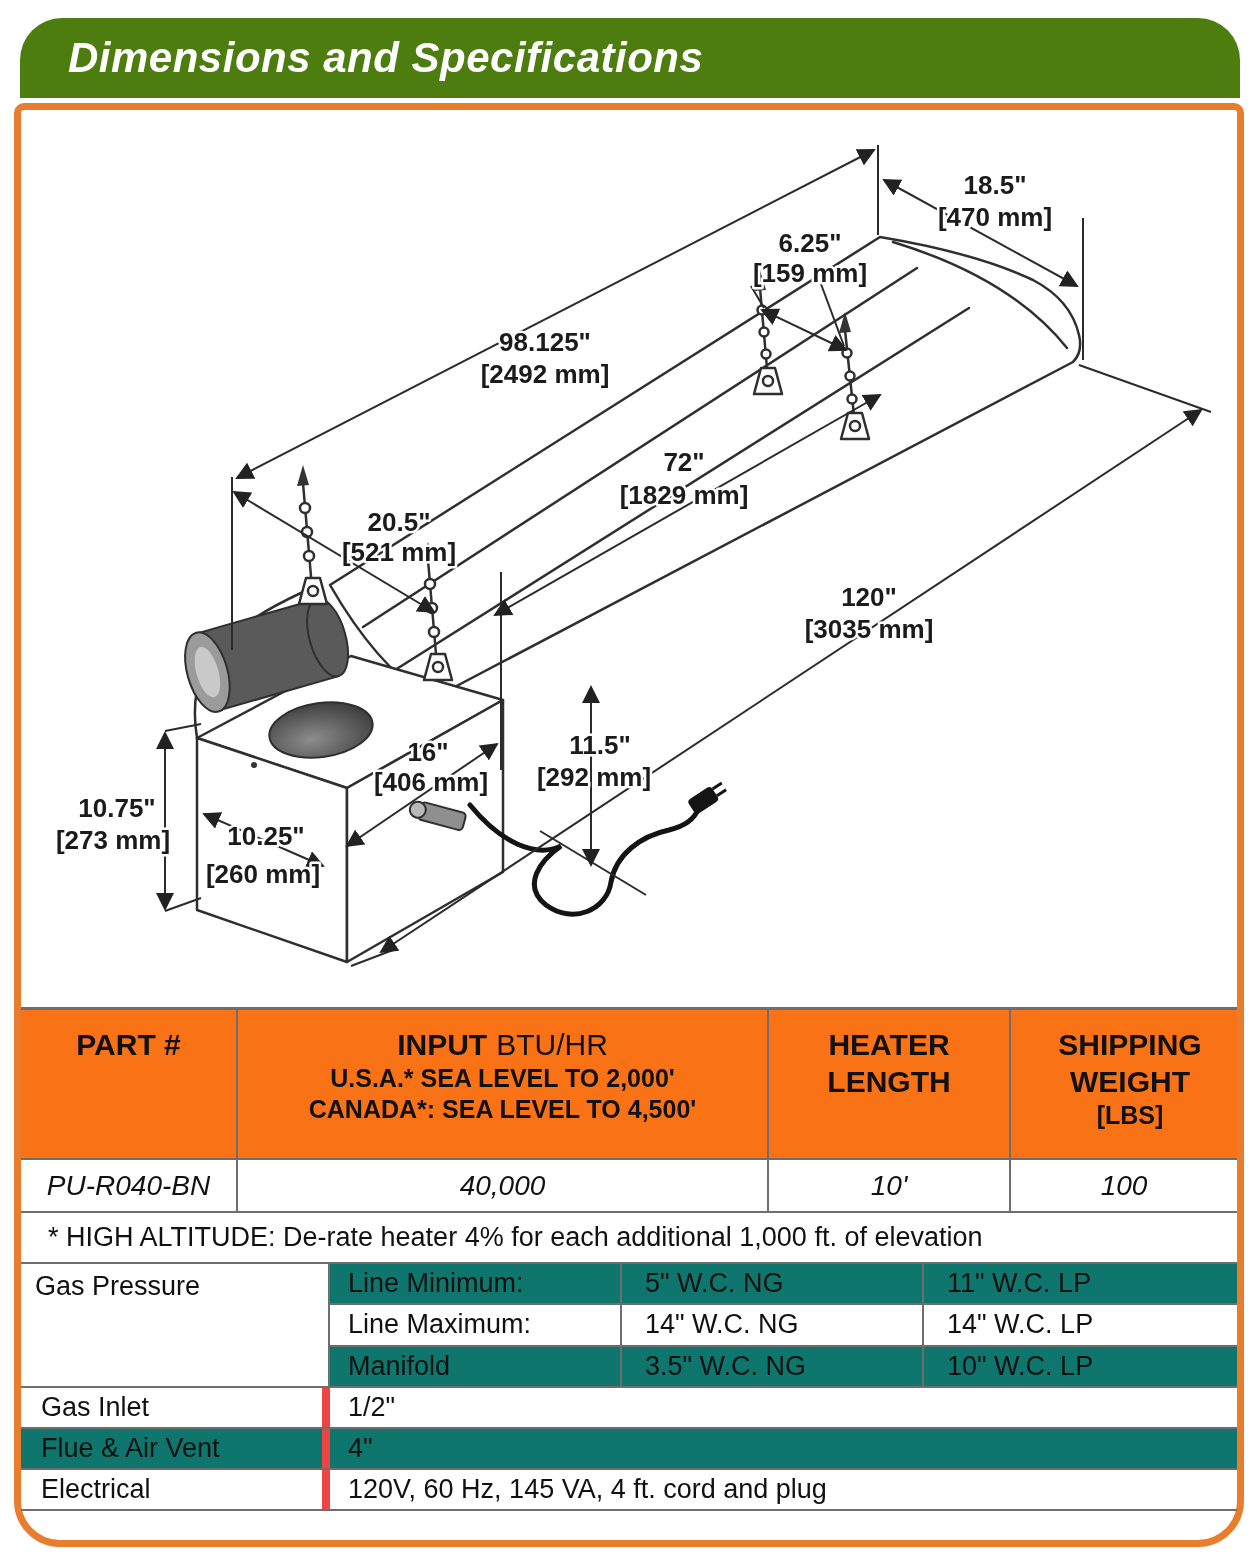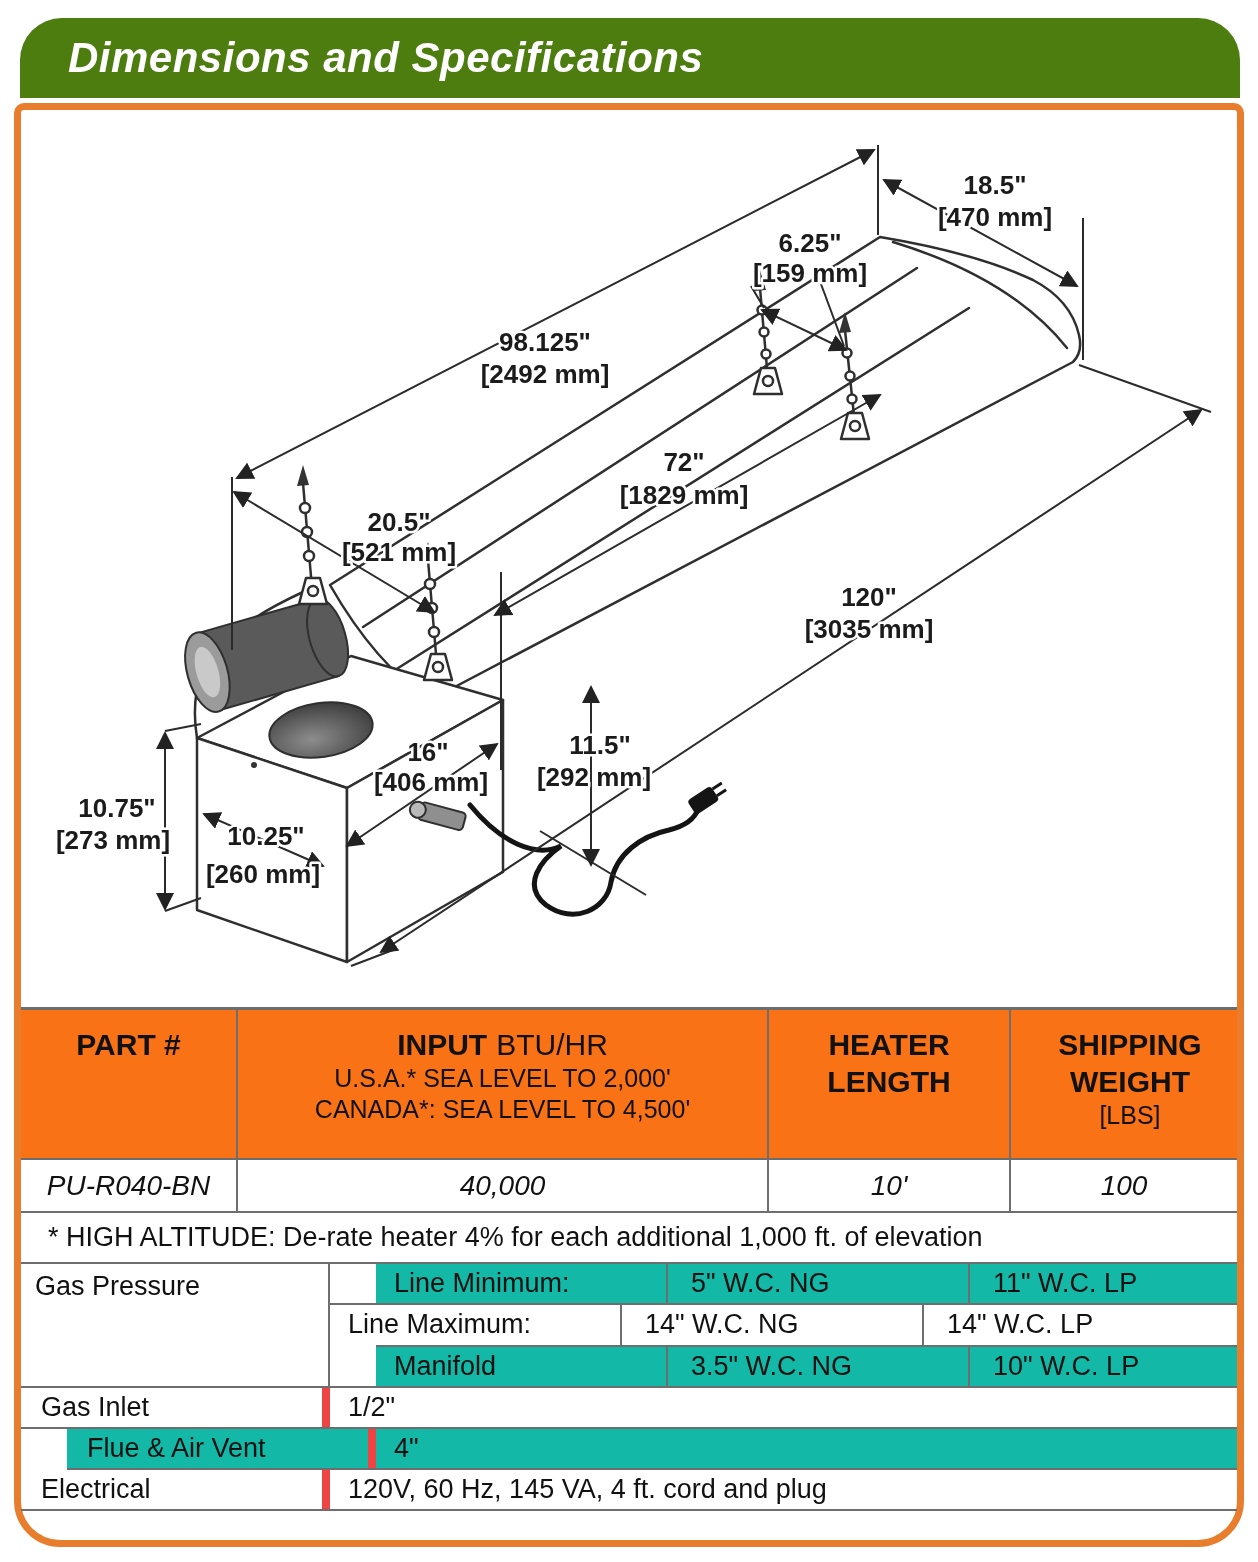--- a/index.html
+++ b/index.html
@@ -36,34 +36,34 @@
   .spec-table{position:absolute;left:0;right:0;top:897px;font-size:27px;}
   .trow{display:flex;width:100%;}
   .thead{
     height:153px;background:#f97316;
     border-top:3px solid #6E6E6E;border-bottom:2px solid #6E6E6E;
   }
   .hcell{border-right:2px solid #6E6E6E;display:flex;flex-direction:column;align-items:center;padding-top:16px;}
   .hcell:last-child{border-right:none;margin-left:12px;}
   .c1{width:217px;} .c2{width:531px;} .c3{width:242px;} .c4{flex:1;}
   .hmain{font-size:30px;font-weight:700;line-height:37px;white-space:nowrap;}
-  .hsub{font-size:25px;font-weight:400;line-height:31px;white-space:nowrap;}
+  .hsub{font-size:25px;font-weight:700;line-height:31px;white-space:nowrap;}
   .input-line .b{font-weight:700;}
   .input-line .r{font-weight:400;margin-left:9px;}
   .tdata{height:53px;border-bottom:2px solid #6E6E6E;align-items:center;font-size:28px;}
   .dcell{border-right:2px solid #6E6E6E;display:flex;align-items:center;justify-content:center;height:100%;font-style:italic;}
   .dcell:last-child{border-right:none;}
   .tnote{height:51px;border-bottom:2px solid #6E6E6E;display:flex;align-items:center;padding-left:27px;}
 
   .pressure{display:flex;height:124px;border-bottom:2px solid #6E6E6E;}
   .gp-label{width:309px;border-right:2px solid #6E6E6E;padding:7px 0 8px 14px;font-size:27px;}
   .gp-rows{flex:1;display:flex;flex-direction:column;}
   .gp-row{flex:1;display:flex;align-items:center;}
   .gp-row + .gp-row{border-top:2px solid #6E6E6E;align-items:center;}
-  .shaded{background:#14b8a6;margin-left:46px;}
+  .shaded{background:#0f766e;}
   .gp-cell-a{width:292px;height:100%;display:flex;align-items:center;padding-left:18px;border-right:2px solid #6E6E6E;}
   .gp-cell-b{width:302px;height:100%;display:flex;align-items:center;padding-left:23px;border-right:2px solid #6E6E6E;}
   .gp-cell-c{flex:1;height:100%;display:flex;align-items:center;padding-left:23px;}
 
   .simple-row{display:flex;height:41px;border-bottom:2px solid #6E6E6E;font-size:27px;}
   .sr-label{width:309px;display:flex;align-items:center;padding-left:20px;border-right:8px solid #ef4444;}
   .sr-value{flex:1;display:flex;align-items:center;padding-left:18px;}
 </style>
 </head>
 <body>

